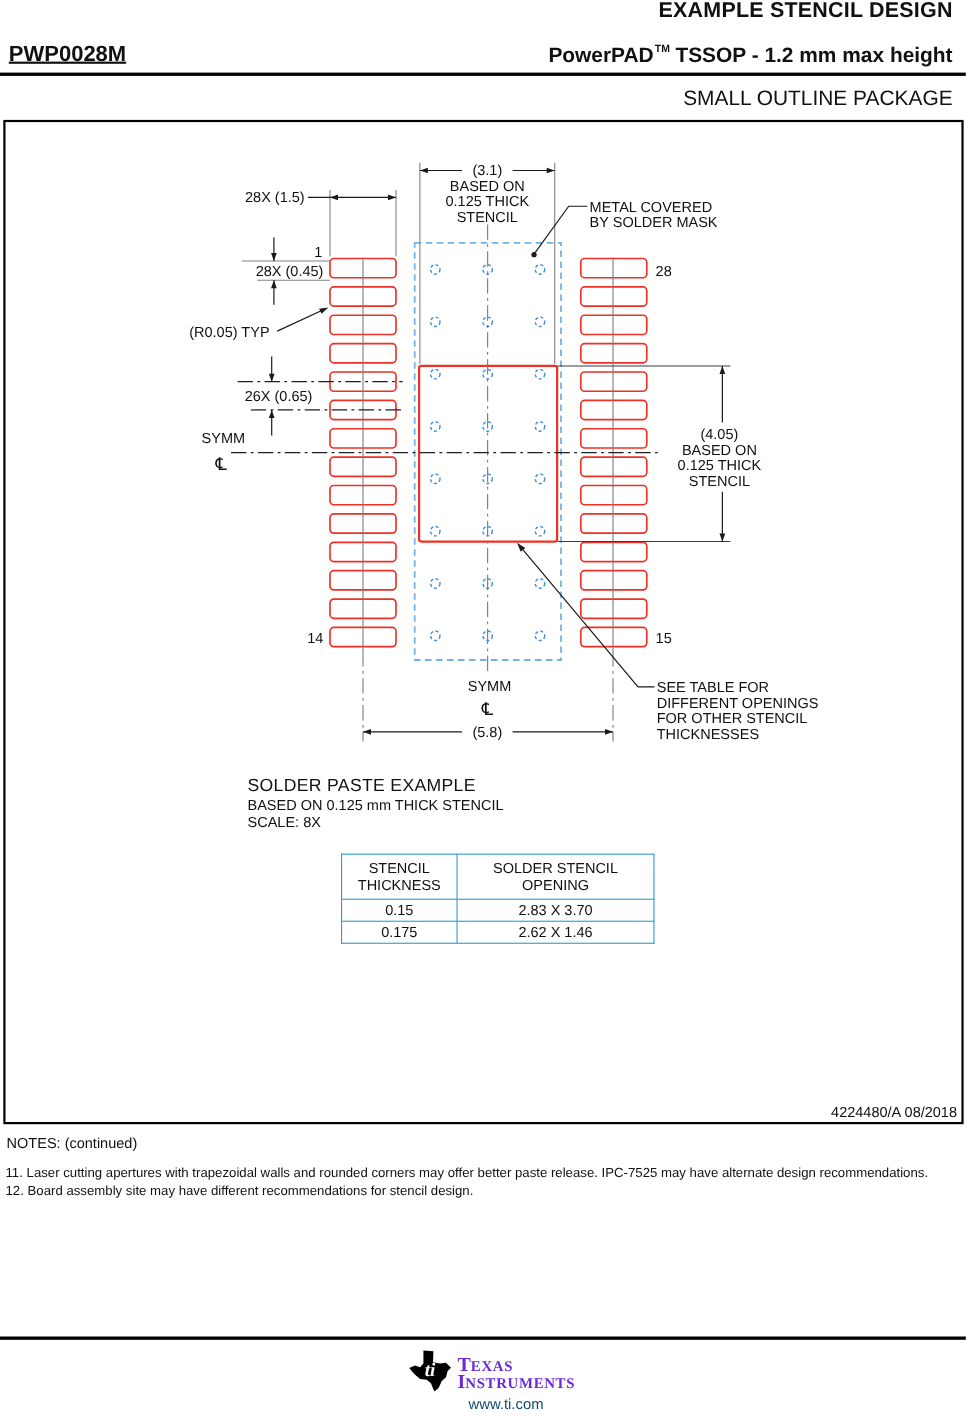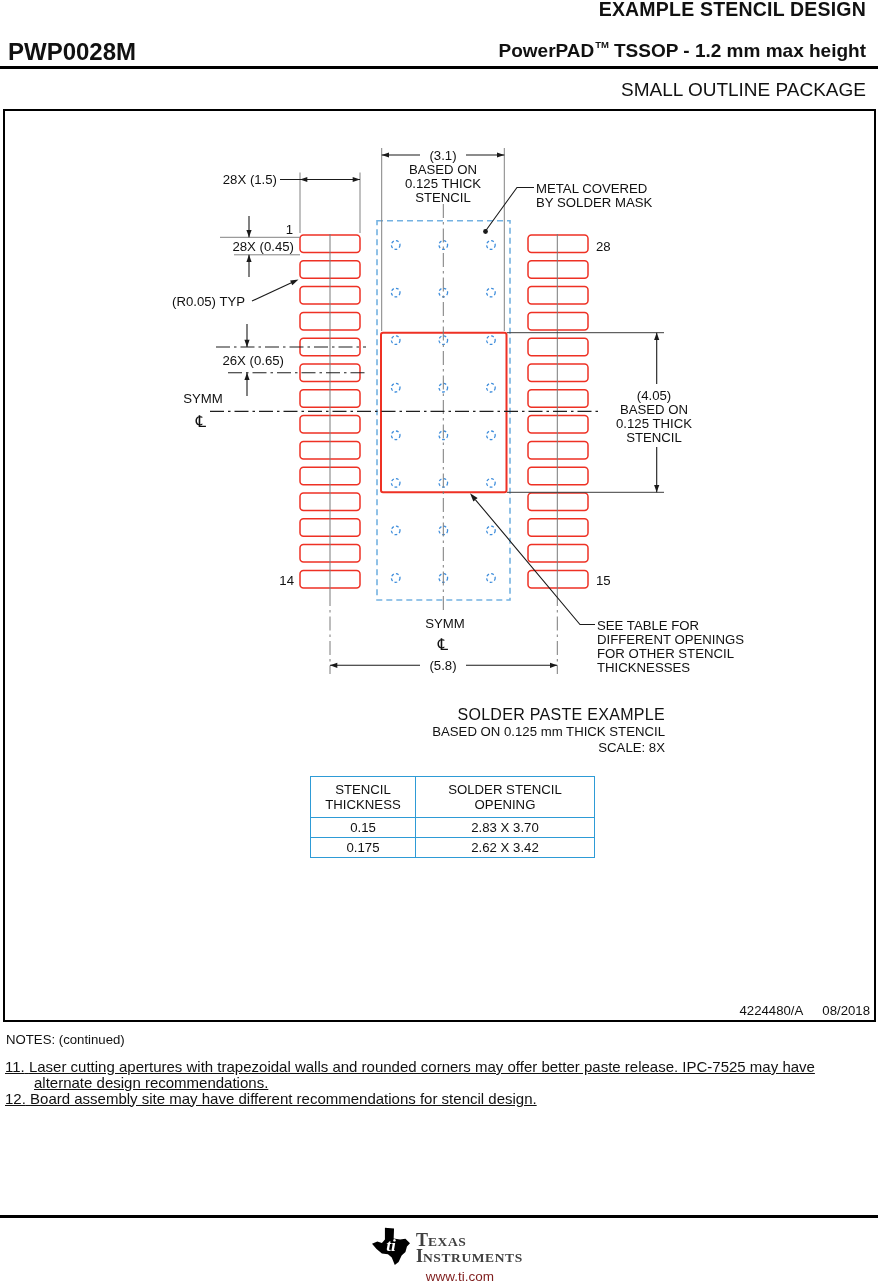--- a/index.html
+++ b/index.html
@@ -1,50 +1,50 @@
 <!DOCTYPE html>
 <html style="--pad-red: #ee3124; --mask-blue: #74b2e2; --via-blue: #3f8edc; --table-blue: #2e9bd6;"><head>
 <meta charset="utf-8">
 <style>
   html,body{margin:0;padding:0;background:#fff;}
   body{position:relative;width:878px;height:1288px;font-family:"Liberation Sans",sans-serif;color:#111;overflow:hidden;}
   .abs{position:absolute;}
   
   .doc-title{top:0;right:12px;font-size:19.5px;font-weight:bold;line-height:18px;letter-spacing:.2px;}
-  .part-no{top:38px;left:8px;font-size:24px;font-weight:bold;}
+  .part-no{top:38px;left:8px;font-size:20px;font-weight:bold;text-decoration:underline;}
   .subtitle{top:39px;right:12px;font-size:19px;font-weight:bold;margin-left:24px;}
   .subtitle sup{font-size:9.5px;font-weight:bold;vertical-align:9px;margin:0 5px 0 1px;}
   .rule{left:0;right:0;height:3px;background:#000;}
   .pkg-type{top:79px;right:12px;font-size:19px;}
   
   .frame{left:3px;top:109px;width:869px;height:909px;border:2px solid #000;}
   .docnum{top:1003px;right:8px;font-size:13.2px;}
-  .docnum span{margin-left:16px;}
-  
-  .ex-block{left:225px;top:705px;width:440px;text-align:right;}
+  .docnum span{margin-left:0;}
+  
+  .ex-block{left:225px;top:705px;width:440px;text-align:left;}
   .ex-title{font-size:16px;line-height:19px;letter-spacing:.3px;}
   .ex-sub{font-size:13.2px;line-height:16px;}
   .ex-scale{font-size:13.2px;line-height:16px;}
   table.stencil{position:absolute;left:310px;top:776px;border-collapse:collapse;table-layout:fixed;}
   table.stencil td{border:1.6px solid var(--table-blue,#2e9bd6);text-align:center;font-size:13.2px;padding:0;color:#111;}
   table.stencil .c1{width:104px;}
   table.stencil .c2{width:178px;}
   table.stencil .hd{height:40px;line-height:15px;}
   table.stencil .rw{height:19px;}
   
   .notes-head{left:6px;top:1032px;font-size:13.2px;}
-  .notes{left:5px;top:1059px;width:860px;font-size:15px;line-height:15.8px;text-decoration:underline;}
+  .notes{left:5px;top:1059px;width:860px;font-size:12px;line-height:15.8px;}
   .note{padding-left:29px;text-indent:-29px;}
   
   .foot-rule{top:1215px;height:3px;}
-  .brand{left:416px;top:1233px;font-family:"Liberation Serif",serif;font-weight:bold;color:#404040;}
+  .brand{left:416px;top:1233px;font-family:"Liberation Serif",serif;font-weight:bold;color:#6d28d9;}
   .brand .ln{display:block;line-height:15px;}
   .brand .big{font-size:18px;}
   .brand .sm{font-size:13.5px;letter-spacing:.6px;}
-  .ti-url{left:374px;top:1269px;width:172px;text-align:center;font-size:13.5px;color:#7f1d1d;}
+  .ti-url{left:374px;top:1269px;width:172px;text-align:center;font-size:13.5px;color:#0c4a6e;}
   
   svg.draw{position:absolute;left:0;top:0;}
   .pad{fill:#fff;stroke:var(--pad-red,#ee3124);stroke-width:1.5;}
   .open{fill:none;stroke:var(--pad-red,#ee3124);stroke-width:2;}
   .mask{fill:none;stroke:var(--mask-blue,#74b2e2);stroke-width:1.6;stroke-dasharray:6 4;}
   .via{fill:none;stroke:var(--via-blue,#3f8edc);stroke-width:1.3;stroke-dasharray:2.8 2.2;}
   .ext{stroke:#828282;stroke-width:1;}
   .extd{stroke:#3c3c3c;stroke-width:1;}
   .dim{stroke:#1a1a1a;stroke-width:1.1;}
   .ldr{stroke:#1a1a1a;stroke-width:1.1;fill:none;}
@@ -264,21 +264,21 @@
           <div>SOLDER STENCIL</div>
           <div>OPENING</div>
         </td>
   </tr>
   <tr>
     <td class="c1 rw">0.15</td>
     <td class="c2 rw">2.83 X 3.70</td>
   </tr>
   <tr>
     <td class="c1 rw">0.175</td>
-    <td class="c2 rw">2.62 X 3.42</td>
+    <td class="c2 rw">2.62 X 1.46</td>
   </tr>
 </tbody>
   </table>
 
 <div class="abs notes-head">NOTES: (continued)</div>
 <div class="abs notes">
   <div class="note"><span>11.</span> <span>Laser cutting apertures with trapezoidal walls and rounded corners may offer better paste release. IPC-7525 may have alternate design recommendations.</span></div>
   <div class="note"><span>12.</span> <span>Board assembly site may have different recommendations for stencil design.</span></div>
 </div>
 

